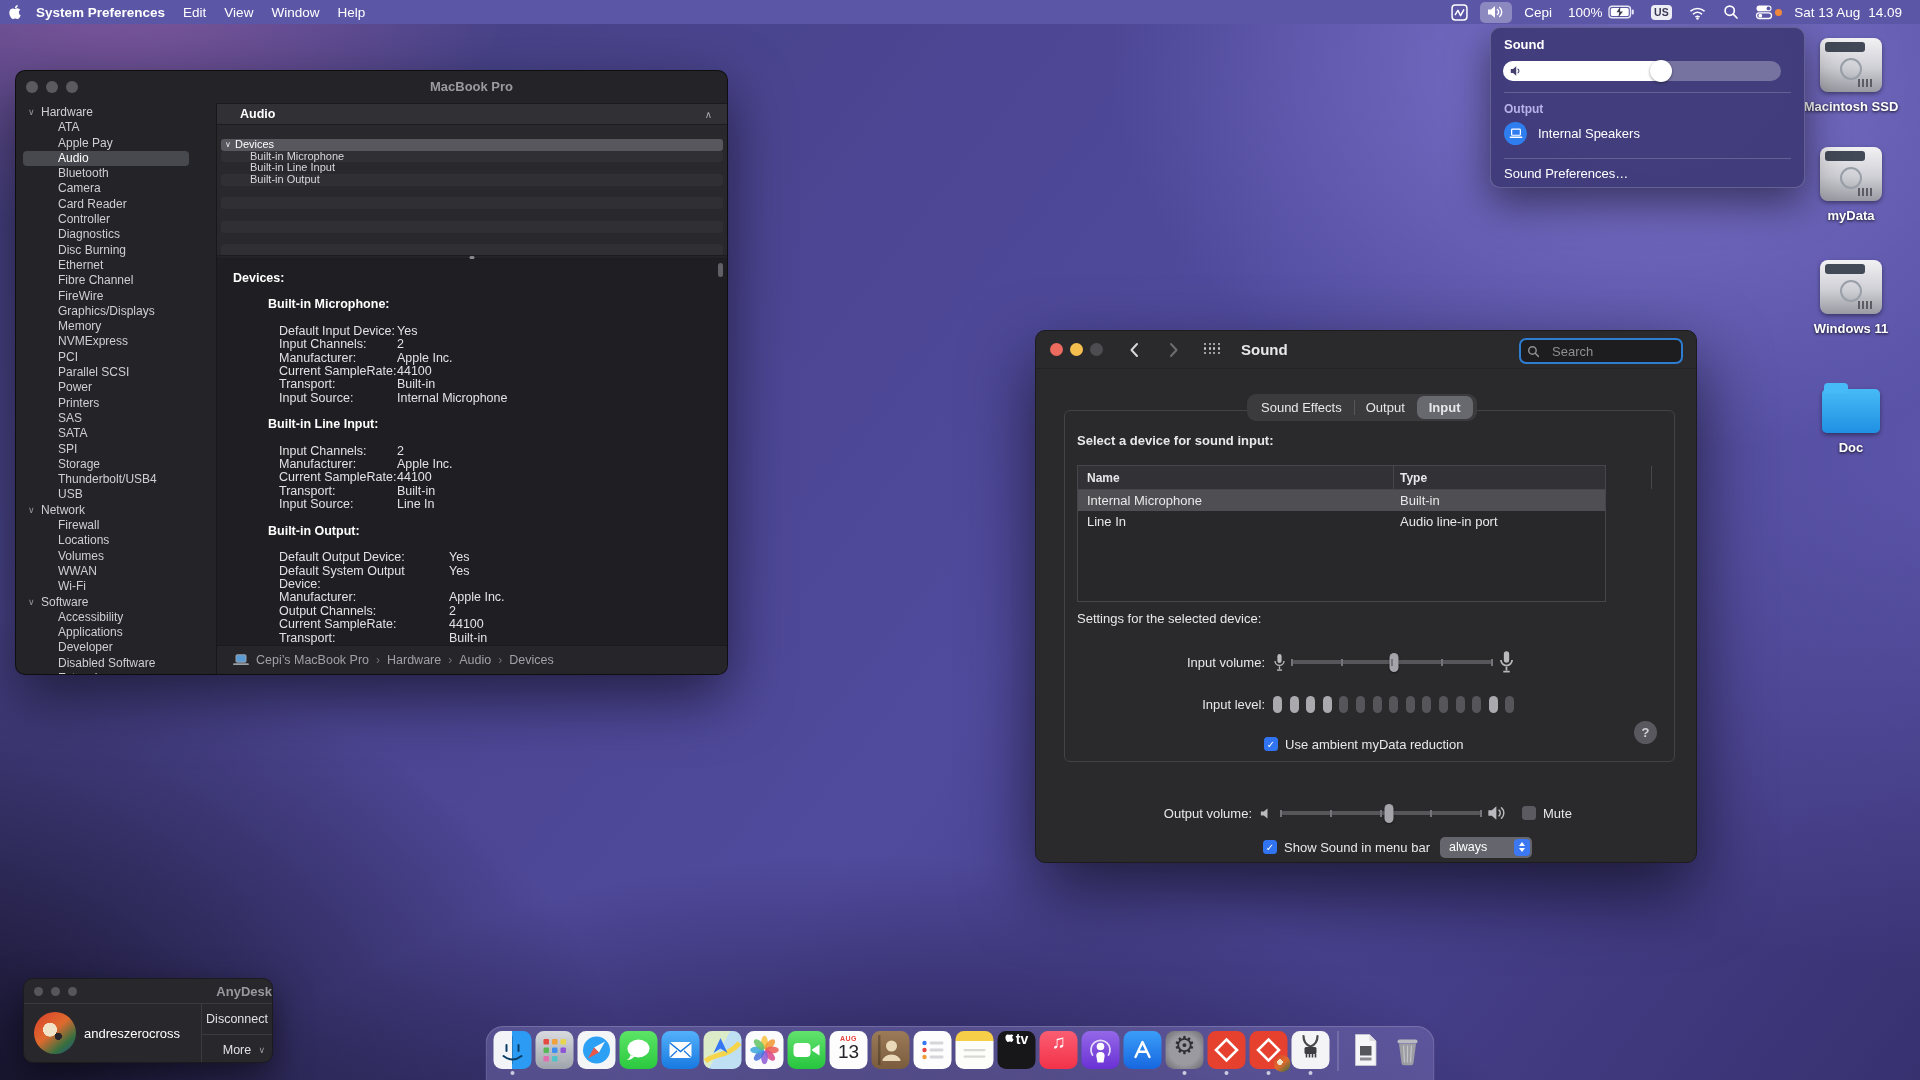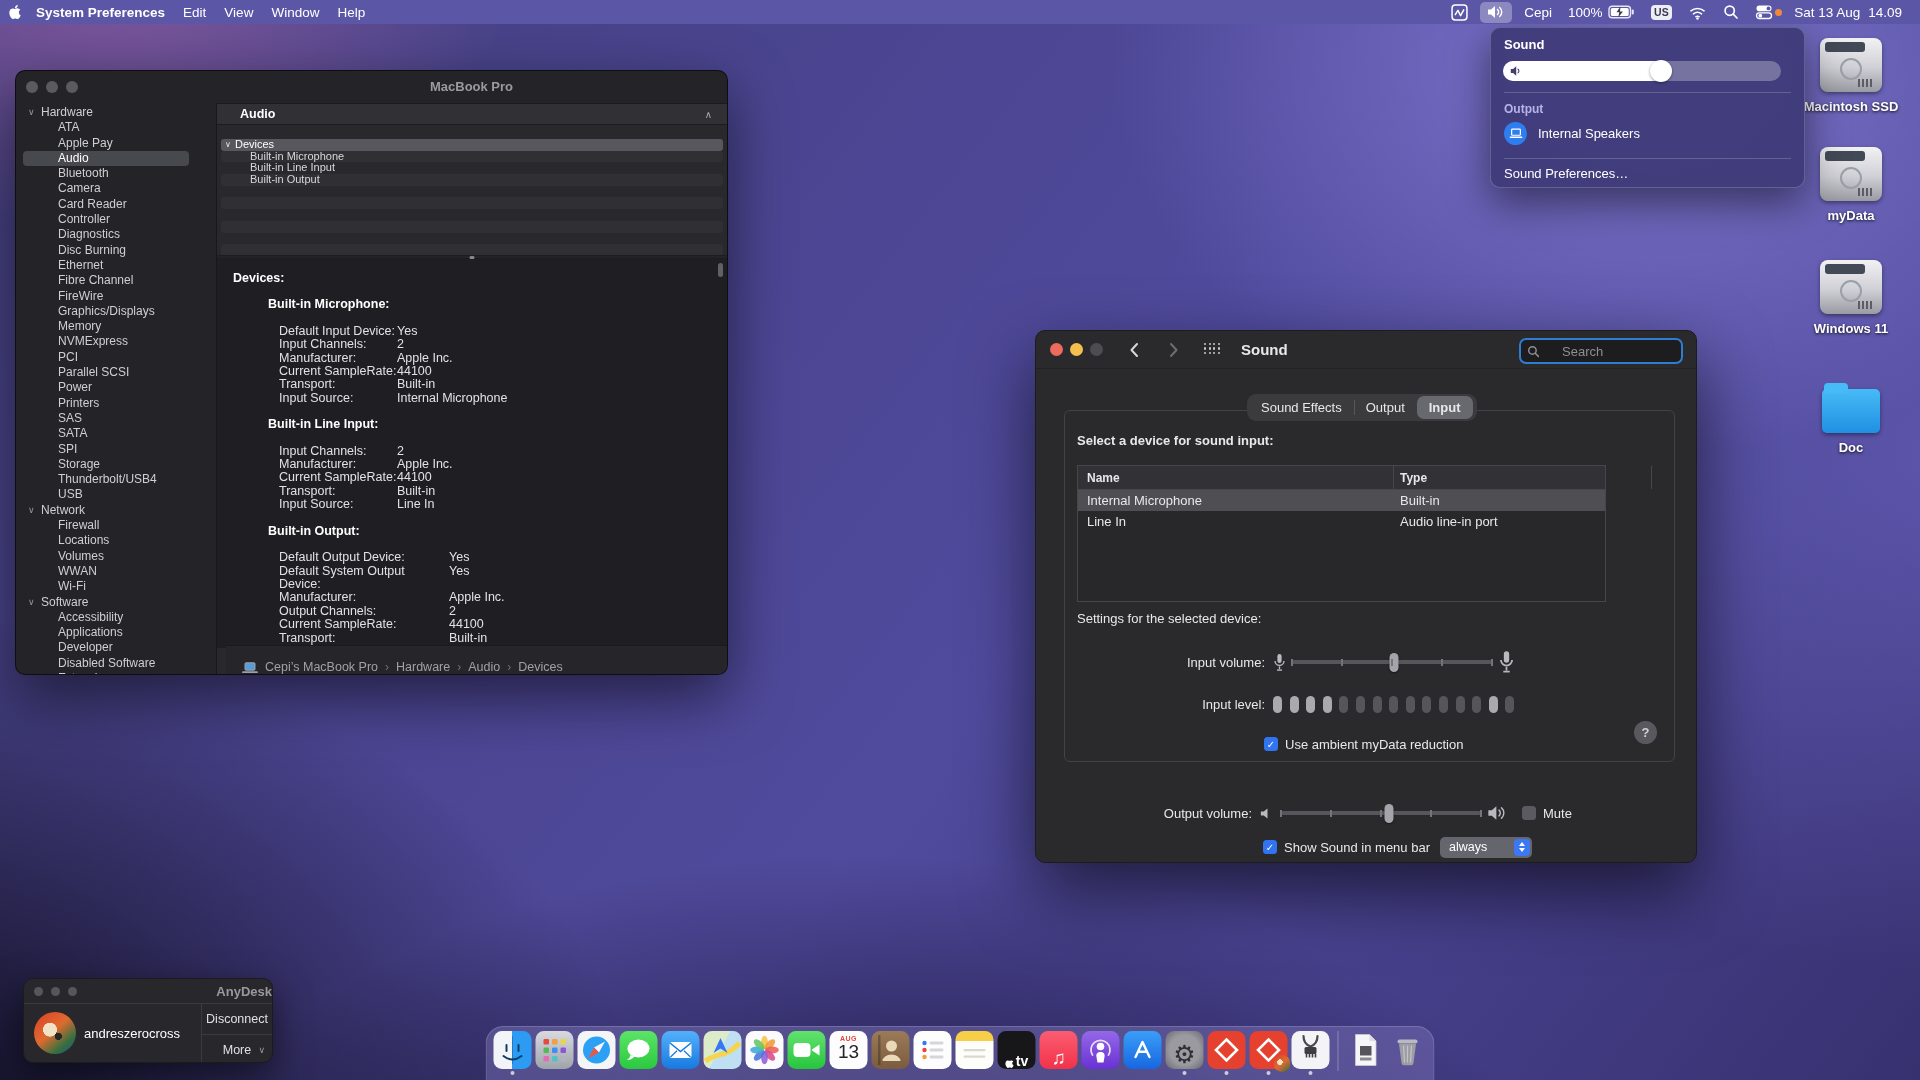--- a/index.html
+++ b/index.html
@@ -70,33 +70,33 @@
   .si-split{position:absolute;left:0;top:151px;right:0;height:4px;background:#242428;border-top:1px solid #1d1d20;border-bottom:1px solid #1d1d20;}
   .si-split .dot{position:absolute;left:50%;top:0;width:5px;height:3px;border-radius:2px;background:#8a8a8e;transform:translateX(-50%);}
   .si-details{position:absolute;left:0;top:155px;right:0;height:389px;background:#1f1f23;overflow:hidden;padding:13px 0 0 16px;
     color:#e2e2e5;font-size:12.5px;line-height:13.4px;}
   .si-dt-title{font-weight:bold;color:#fff;}
   .si-group-head{font-weight:bold;color:#fff;margin:13px 0 13px 35px;}
   .si-row{display:flex;margin-left:46px;}
   .si-label{width:118px;flex:none;}
   .si-group.wide .si-label{width:170px;}
   .si-dscroll{position:absolute;right:4px;top:159px;width:5px;height:14px;border-radius:3px;background:#606066;}
-  .si-crumbbar{position:absolute;left:9px;bottom:0;right:0;height:29px;background:#26262a;border-top:1px solid #1a1a1d;
-    display:flex;align-items:flex-end;padding-left:16px;gap:7px;color:#a0a0a6;font-size:12.5px;}
+  .si-crumbbar{position:absolute;left:0;bottom:0;right:0;height:29px;background:#26262a;border-top:1px solid #1a1a1d;
+    display:flex;align-items:center;padding-left:16px;gap:7px;color:#a0a0a6;font-size:12.5px;}
   .si-crumbbar .sep{color:#6e6e74;font-size:12px;}
   
   .sndwin{position:absolute;left:1035px;top:330px;width:662px;height:533px;border-radius:10px;
     background:#2a2a2c;border:1px solid #1c1c1f;box-shadow:0 28px 70px rgba(0,0,0,.6);z-index:20;color:#e8e8ea;}
   .snd-titlebar{position:absolute;left:0;top:0;right:0;height:38px;border-bottom:1px solid #232325;}
   .snd-title{position:absolute;left:205px;top:0;height:38px;line-height:38px;font-size:15px;font-weight:bold;}
   .nav-chev{position:absolute;top:10px;width:18px;height:18px;}
   .grid-icon{position:absolute;left:168px;top:12px;display:grid;grid-template-columns:repeat(4,1fr);gap:2px;width:16px;}
   .grid-icon i{width:2.4px;height:2.4px;border-radius:50%;background:#c8c8cc;}
   .snd-search{position:absolute;left:483px;top:7px;width:164px;height:26px;border-radius:7px;background:#1d1d1f;
-    border:2.5px solid #2e7dd1;display:flex;align-items:center;padding:0 6px;gap:20px;}
+    border:2.5px solid #2e7dd1;display:flex;align-items:center;padding:0 6px;gap:10px;}
   .snd-search input{flex:1;min-width:0;background:transparent;border:none;outline:none;color:#ddd;font-size:13px;}
   .snd-search input::placeholder{color:#8e8e93;}
   .snd-tabs{position:absolute;left:211px;top:63px;width:230px;height:27px;background:#3b3b3e;border-radius:9px;
     display:flex;align-items:center;padding:2px;z-index:3;}
   .snd-tab{height:23px;line-height:23px;padding:0 12px;font-size:13px;color:#e8e8ea;border-radius:7px;position:relative;}
   .snd-tab.active{background:#68686f;font-weight:bold;}
   .snd-tab.divided::before{content:"";position:absolute;left:0;top:4px;bottom:4px;width:1px;background:#55555a;}
   .groupbox{position:absolute;left:28px;top:79px;width:611px;height:352px;border:1px solid #434346;border-radius:6px;}
   .select-label{position:absolute;left:12px;top:22px;font-size:13px;font-weight:bold;}
   .snd-table{position:absolute;left:12px;top:54px;width:529px;height:137px;background:#28282b;border:1px solid #47474b;}
@@ -165,21 +165,21 @@
   .dock{position:absolute;left:50%;bottom:0;transform:translateX(-50%);height:54px;z-index:40;
     background:rgba(126,118,186,.45);border:1px solid rgba(255,255,255,.16);border-bottom:none;border-radius:18px 18px 0 0;
     display:flex;align-items:flex-start;padding:4px 7px 0;gap:4px;}
   .dock-icon{position:relative;width:38px;height:38px;flex:none;}
   .dock-icon .tile{position:absolute;inset:0;border-radius:8.5px;overflow:hidden;}
   .dock-icon svg.face{position:absolute;inset:0;}
   .dock-sep{width:1px;height:40px;background:rgba(255,255,255,.3);margin:0 4px;flex:none;}
   .run-dot{position:absolute;left:50%;bottom:-6px;width:4px;height:4px;border-radius:50%;background:rgba(255,255,255,.7);transform:translateX(-50%);}
   .cal-month{position:absolute;top:4px;width:100%;text-align:center;font-size:7px;font-weight:bold;color:#e8433e;letter-spacing:.5px;}
   .cal-day{position:absolute;top:10px;width:100%;text-align:center;font-size:19px;font-weight:300;color:#26262a;}
-  .glyph-center{position:absolute;inset:0;display:flex;align-items:flex-end;justify-content:center;}
+  .glyph-center{position:absolute;inset:0;display:flex;align-items:flex-start;justify-content:center;}
   .mini-avatar{position:absolute;right:-3px;bottom:-3px;width:17px;height:17px;border-radius:50%;
     background:
       radial-gradient(circle at 38% 42%, #f1e3c8 0 19%, transparent 20%),
       linear-gradient(140deg,#d8402a 0%,#e06a2e 50%,#2e6e3e 100%);}
 </style>
 </head>
 <body>
 
 <div class="screen">
 

